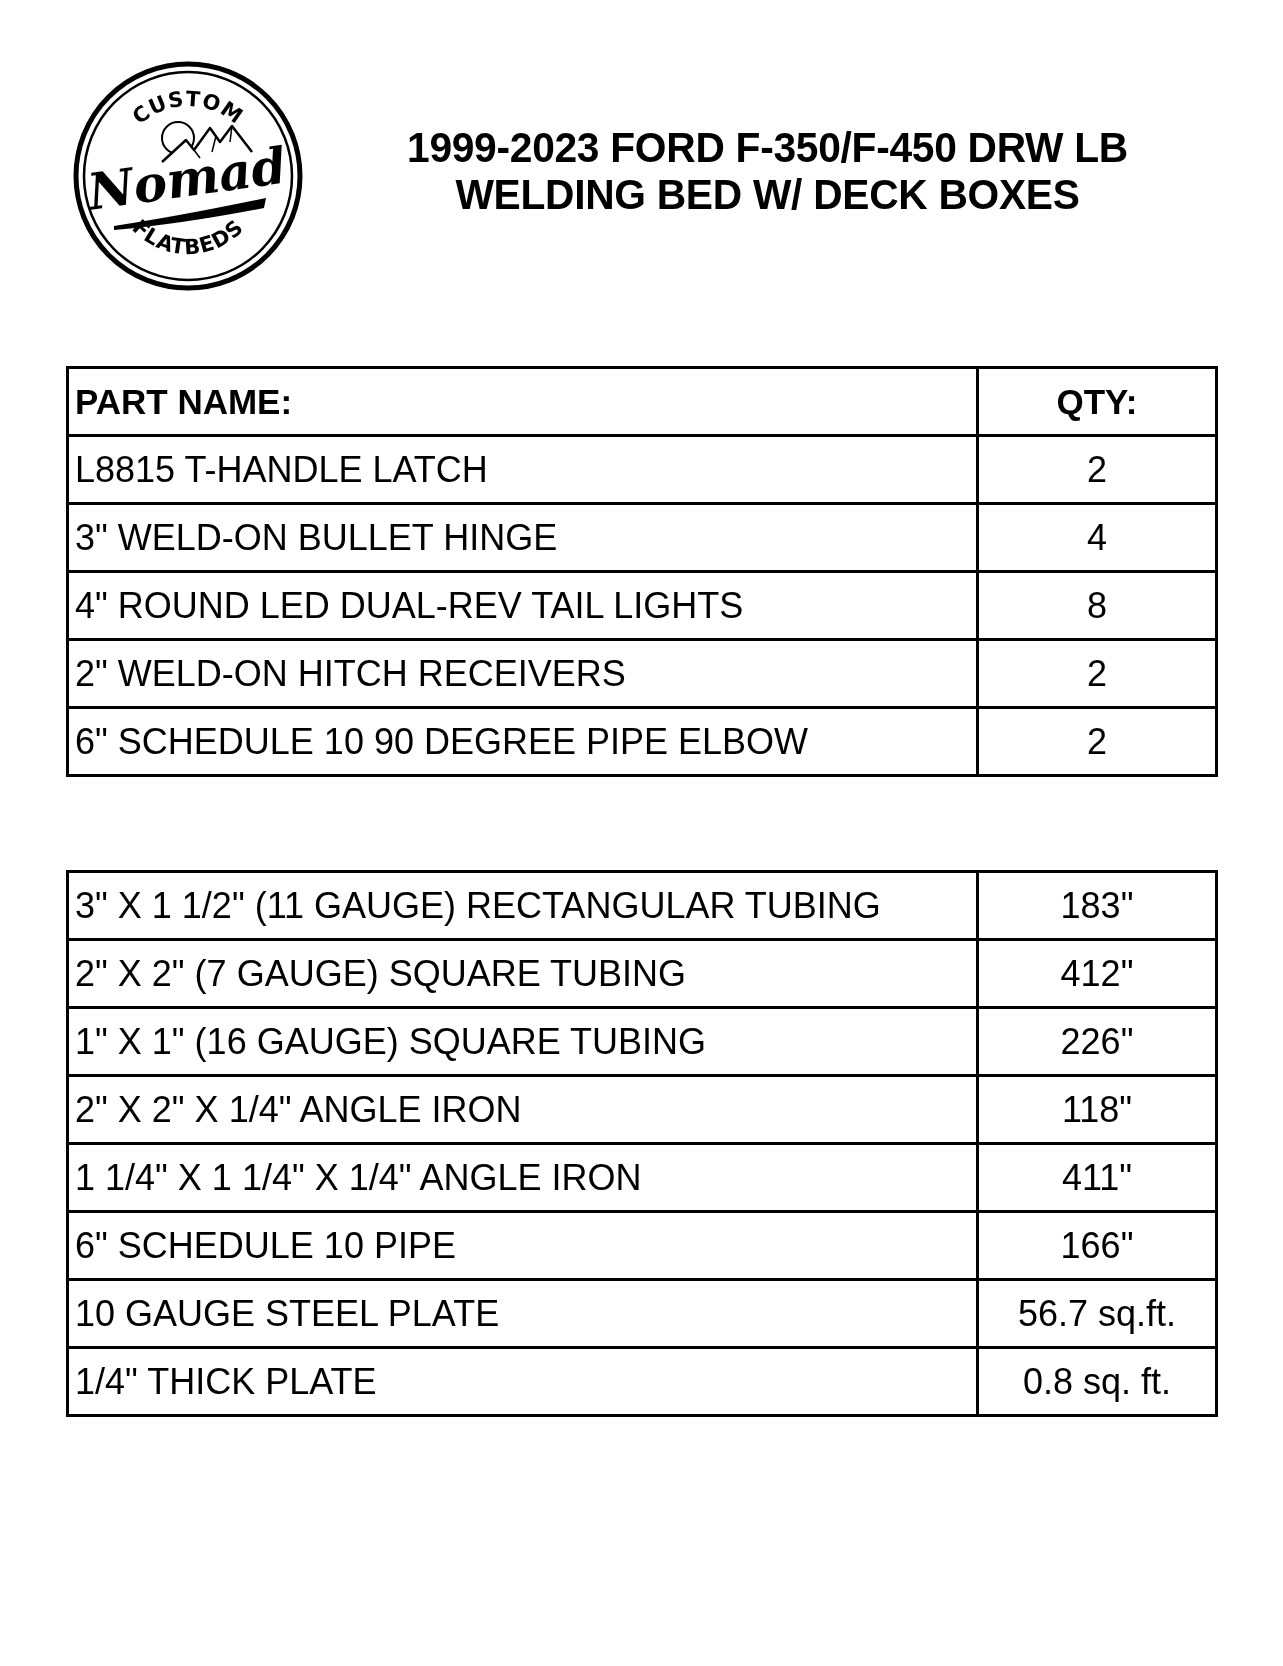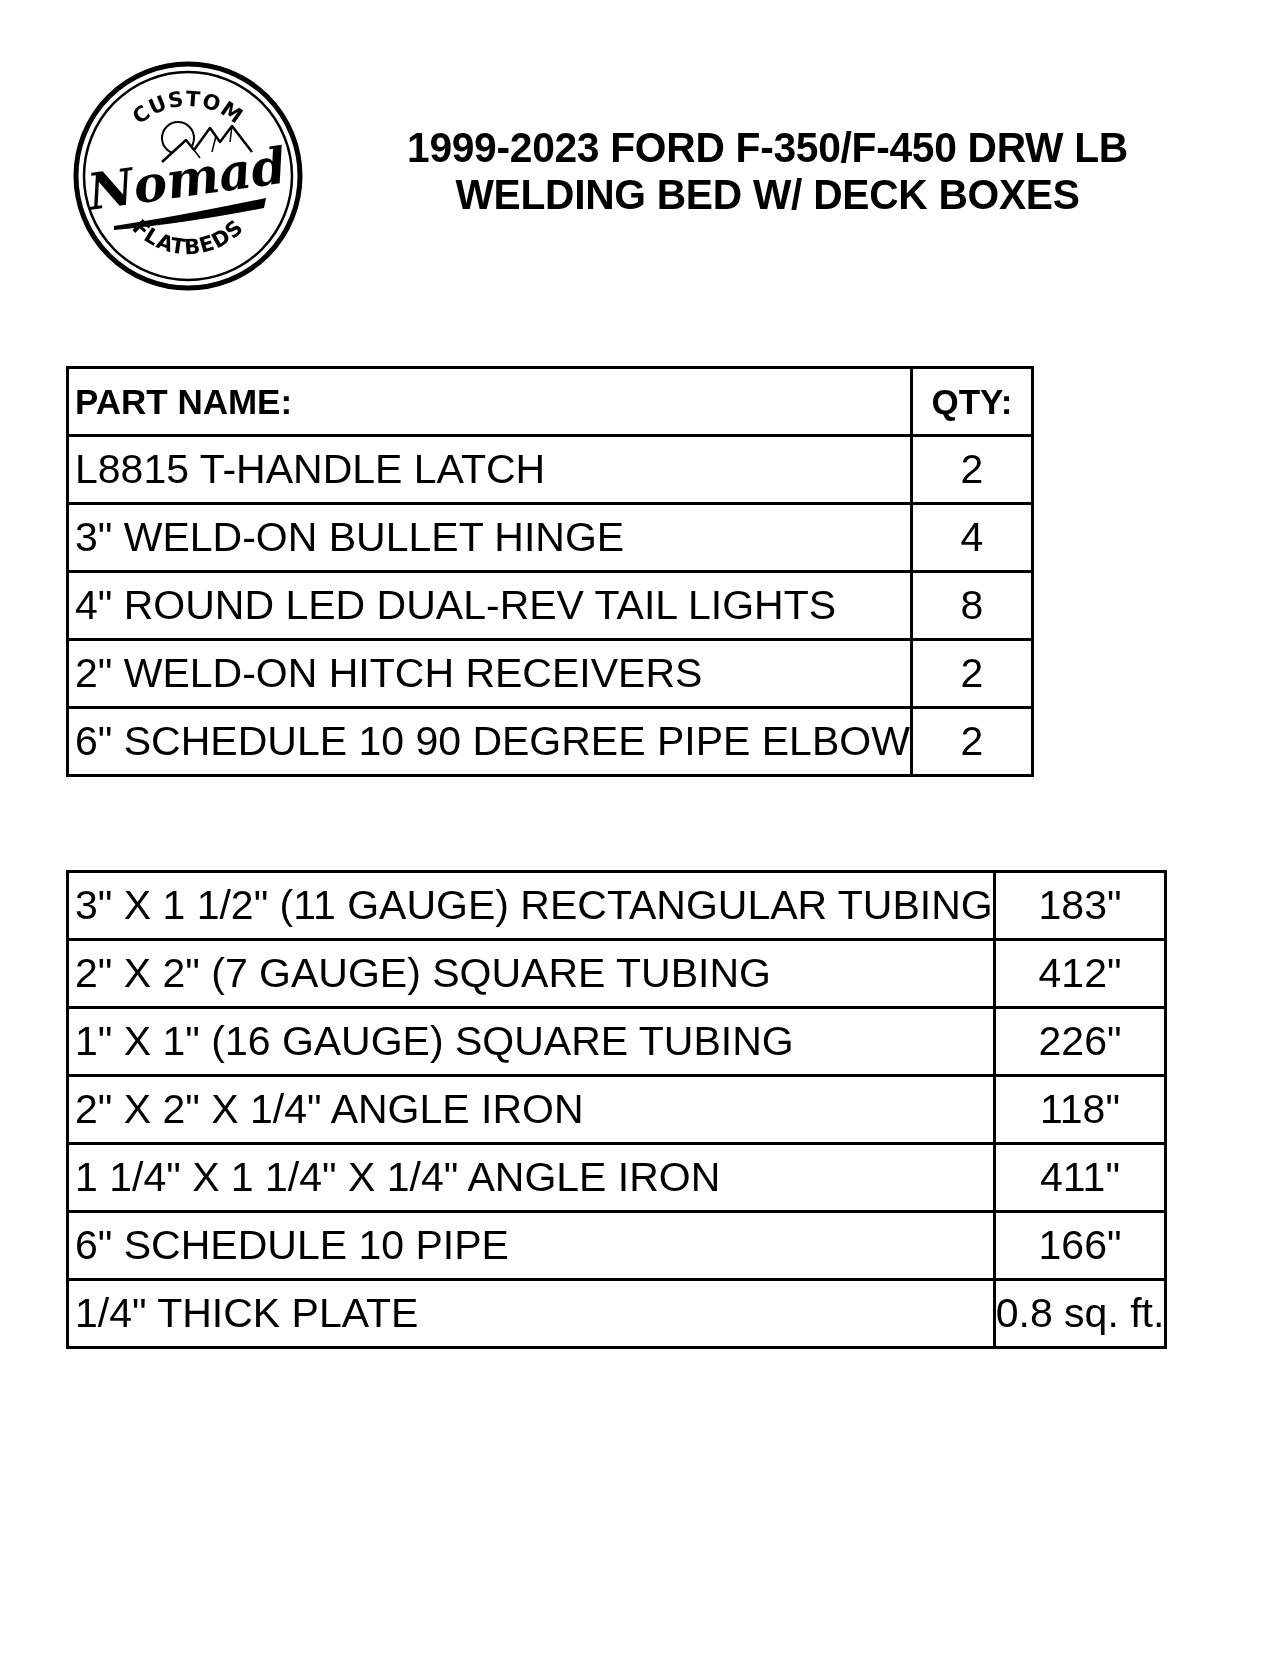--- a/index.html
+++ b/index.html
@@ -1,20 +1,20 @@
 <!DOCTYPE html>
 <html><head>
 <meta charset="utf-8">
 <style>
   html, body { margin:0; padding:0; background:#ffffff; }
   body { width:1283px; height:1666px; position:relative; overflow:hidden; font-family:"Liberation Sans", sans-serif; color:#000; }
   .logo { position:absolute; left:70px; top:58px; width:236px; height:236px; }
   .title { position:absolute; left:340px; width:855px; top:124px; text-align:center; font-weight:bold; font-size:42px; line-height:47px; letter-spacing:-0.3px; transform:scaleX(0.97); }
-  table.bom { position:absolute; left:66px; width:968px; border-collapse:collapse; }
-  table.bom td, table.bom th { border:3.5px solid #000; height:65px; padding:0 0 0 6px; font-size:41px; font-weight:normal; text-align:left; white-space:nowrap; }
+  table.bom { position:absolute; left:66px; width:1152px; border-collapse:collapse; }
+  table.bom td, table.bom th { border:3.5px solid #000; height:65px; padding:0 0 0 6px; font-size:36px; font-weight:normal; text-align:left; white-space:nowrap; }
   table.bom th { font-weight:bold; font-size:35px; }
   table.bom .qty { width:236px; text-align:center; padding:0; }
   #parts { top:366px; }
   #materials { top:870px; }
 </style>
 </head>
 <body>
 
 <div class="logo">
   <svg width="236" height="236" viewBox="0 0 236 236">
@@ -92,17 +92,21 @@
   </tr>
   <tr>
     <td>1 1/4" X 1 1/4" X 1/4" ANGLE IRON</td>
     <td class="qty">411"</td>
   </tr>
   <tr>
     <td>6" SCHEDULE 10 PIPE</td>
     <td class="qty">166"</td>
   </tr>
   <tr>
+    <td>10 GAUGE STEEL PLATE</td>
+    <td class="qty">56.7 sq.ft.</td>
+  </tr>
+  <tr>
     <td>1/4" THICK PLATE</td>
     <td class="qty">0.8 sq. ft.</td>
   </tr>
 </tbody>
   </table>
 
 </body></html>

